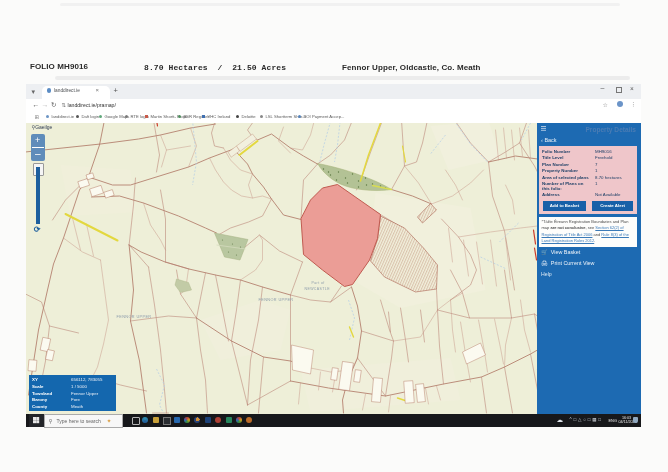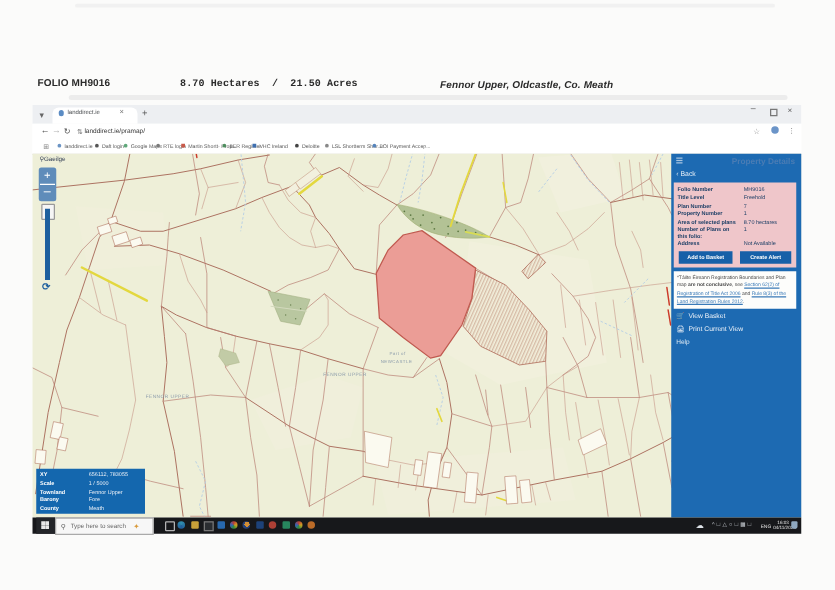--- a/index.html
+++ b/index.html
@@ -9,21 +9,21 @@
   .hdr{font-weight:bold;color:#2a2a2a;font-size:8px;letter-spacing:0.1px;}
 </style>
 </head>
 <body>
 
 <div class="abs" style="left:60px;top:3px;width:560px;height:2.5px;background:#e9e9e9;opacity:.55;border-radius:2px;"></div>
 <div class="abs" style="left:55px;top:76px;width:575px;height:3.5px;background:#e9e9e9;opacity:.8;border-radius:2px;"></div>
 
 <div class="abs hdr" style="left:30px;top:62px;">FOLIO MH9016</div>
 <div class="abs hdr" style="left:144px;top:62.5px;font-family:Liberation Mono, monospace;">8.70 Hectares&nbsp; /&nbsp; 21.50 Acres</div>
-<div class="abs hdr" style="left:352px;top:62.5px;font-style:italic;">Fennor Upper, Oldcastle, Co. Meath</div>
+<div class="abs hdr" style="left:342px;top:62.5px;">Fennor Upper, Oldcastle, Co. Meath</div>
 
 <div class="abs" id="win" style="left:25.5px;top:84px;width:615.5px;height:342.5px;background:#fff;">
 
   <div class="abs" style="left:0;top:0;width:615.5px;height:15px;background:#edeff2;">
     <div class="abs" style="left:6px;top:4px;font-size:7px;color:#666;">▾</div>
     <div class="abs" style="left:16px;top:1.5px;width:68px;height:13.5px;background:#fff;border-radius:5px 5px 0 0;"></div>
     <div class="abs" style="left:21px;top:4px;width:4.5px;height:4.5px;border-radius:50%;background:#5b8cc4;"></div>
     <div class="abs" style="left:28.5px;top:4px;font-size:4.8px;color:#4a4d50;">landdirect.ie</div>
     <div class="abs" style="left:70px;top:2.5px;font-size:6px;color:#777;">×</div>
     <div class="abs" style="left:88px;top:2px;font-size:7.5px;color:#555;">+</div>

